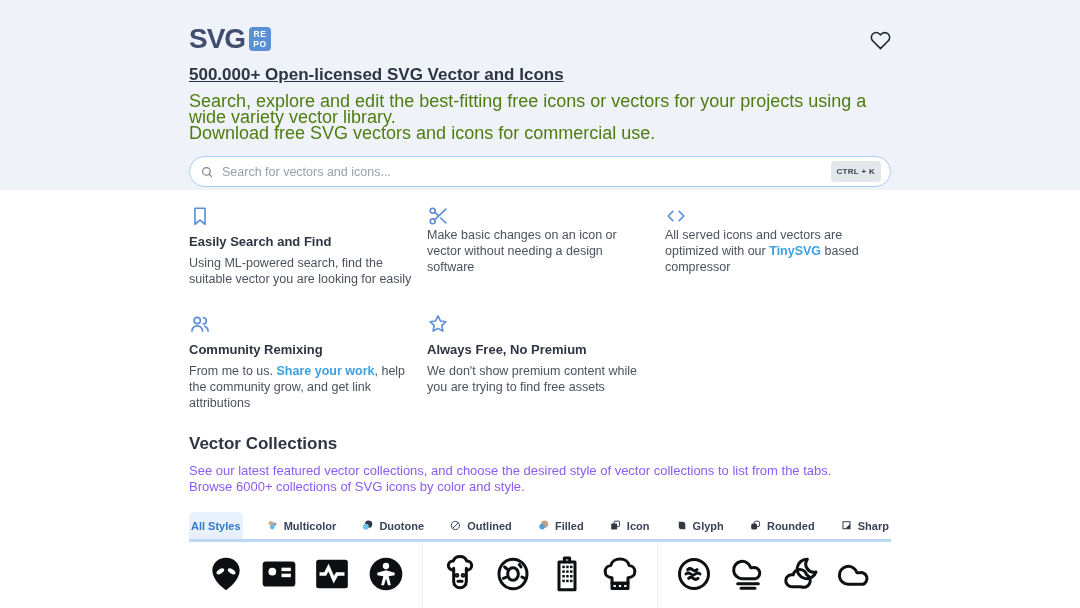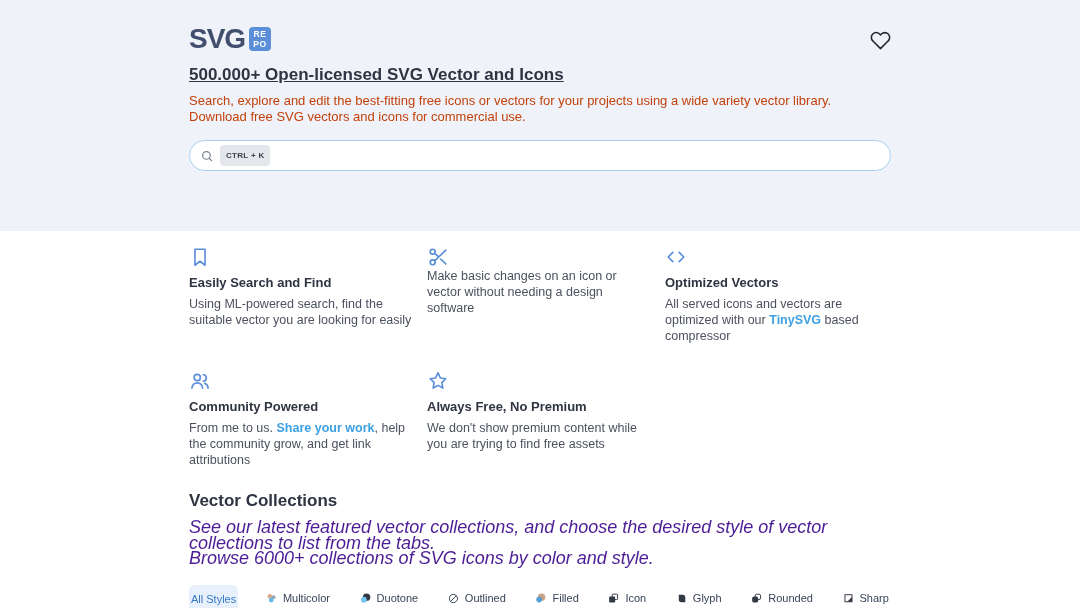--- a/index.html
+++ b/index.html
@@ -6,30 +6,30 @@
   html,body { margin:0; padding:0; }
   body {
     width:1080px; height:608px; overflow:hidden;
     background:#ffffff;
     font-family:"Liberation Sans", sans-serif;
     color:#2e3442;
   }
   .container { width:702px; margin:0 auto; position:relative; }
 
   
-  .hero { background:#eff3f9; height:231px; padding-top:26px; }
+  .hero { background:#eff3f9; height:190px; padding-top:26px; }
   .top-row { display:flex; justify-content:space-between; align-items:flex-start; }
   .logo { display:flex; align-items:center; gap:4px; text-decoration:none; cursor:pointer; }
   .logo-text { font-size:28px; font-weight:bold; color:#414e6e; letter-spacing:-1px; line-height:26px; }
   .logo-badge { background:#5b90d8; color:#fff; border-radius:4px; padding:3px 4px 2px;
     display:flex; flex-direction:column; font-size:8.5px; font-weight:bold; line-height:1.15; letter-spacing:.6px;text-align:right; }
   .heart-btn { background:none; border:none; padding:0; cursor:pointer; color:#23272f; margin-top:4px; }
   .heart-btn svg { width:21px; height:21px; display:block; }
   h1.title { font-size:17px; font-weight:bold; color:#2e3442; margin:13px 0 8px;text-decoration:underline; }
-  .subtitle { font-size:13px; color:#c2410c; line-height:16px; }
+  .subtitle { font-size:18px; color:#4d7c0f; line-height:16px; }
   .subtitle span { display:block; }
 
   .search { margin-top:15px; height:31px; background:#fff; border:1.5px solid #a9cdf0;
     border-radius:16px; display:flex; align-items:center; padding:0 9px 0 10px; gap:6px; }
   .search svg { width:14px; height:14px; color:#7a828e; flex:0 0 auto; }
   .search input { flex:1; border:none; outline:none; background:transparent; font-size:12.5px;
     color:#333a44; font-family:"Liberation Sans",sans-serif; }
   .search input::placeholder { color:#99a0aa; }
   .kbd { background:#e3e6eb; border-radius:4px; padding:6px 6px; font-size:8px; font-weight:bold;
     color:#3c424c; letter-spacing:.3px; white-space:nowrap; }
@@ -37,26 +37,26 @@
   
   .features { margin-top:15px; display:grid; grid-template-columns:repeat(3,226px); column-gap:12px; row-gap:26px; }
   .f-icon { color:#5b8fd9; height:22px; }
   .f-icon svg { width:22px; height:22px; display:block; }
   .f-title { font-size:13px; font-weight:bold; color:#2e3442; margin:7px 0 6px; }
   .f-text { font-size:12.5px; color:#4b515d; line-height:16px; }
   .f-link { color:#3da0e3; font-weight:bold; text-decoration:none; cursor:pointer; }
 
   
   h2.coll-title { font-size:17px; font-weight:bold; margin:23px 0 9px; }
-  .coll-desc { font-size:18px; color:#4c1d95; line-height:15.5px;font-style:italic; }
+  .coll-desc { font-size:13px; color:#8b5cf6; line-height:15.5px; }
   .coll-desc span { display:block; }
 
   .tabs { margin-top:17px; display:flex; justify-content:space-between; align-items:flex-end;
     border-bottom:3px solid #bcd9f4; }
-  .tab { display:flex; align-items:flex-start; gap:5px; padding:8px 2px 7px; font-size:11px; font-weight:normal;
+  .tab { display:flex; align-items:center; gap:5px; padding:8px 2px 7px; font-size:11px; font-weight:bold;
     color:#39445a; background:transparent; border:none; border-radius:6px 6px 0 0; cursor:pointer;
     font-family:"Liberation Sans",sans-serif; }
   .tab.active { background:#e8f1fb; color:#3579c8; }
   .tab .t-icon svg { width:13px; height:13px; display:block; }
 
   .collections { display:flex; height:121px; }
   .card { flex:1; position:relative; padding-top:12px; }
   .vdiv { width:1px; background:#ededf1; flex:0 0 auto; }
   .icon-grid { display:grid; grid-template-columns:repeat(4,1fr); row-gap:13px; justify-items:center; padding:0 10px; }
   .gicon { width:40px; height:40px; color:#0d0f13; display:flex; align-items:center; justify-content:center; cursor:pointer; }
@@ -84,43 +84,44 @@
     <h1 class="title">500.000+ Open-licensed SVG Vector and Icons</h1>
     <div class="subtitle">
       <span>Search, explore and edit the best-fitting free icons or vectors for your projects using a wide variety vector library.</span>
       <span>Download free SVG vectors and icons for commercial use.</span>
     </div>
     <div class="search">
       <svg viewBox="0 0 24 24" fill="none" stroke="currentColor" stroke-width="2" stroke-linecap="round">
           <circle cx="11" cy="11" r="6.5"></circle>
           <path d="m15.8 15.8 4.2 4.2"></path>
         </svg>
+      <input type="text" placeholder="Search for vectors and icons..." style="">
       <span class="kbd">CTRL + K</span>
     </div>
   </div>
 </header>
 
 <main>
   <div class="container">
     <section class="features" id="features">
         <div class="feature"><span class="f-icon"><svg viewBox="0 0 24 24" fill="none" stroke="currentColor" stroke-width="1.8" stroke-linecap="round" stroke-linejoin="round">
               <path d="M6.5 3.5h11V21l-5.5-4.6L6.5 21z"></path>
             </svg></span><div class="f-title">Easily Search and Find</div><div class="f-text">Using ML-powered search, find the suitable vector you are looking for easily</div></div>
         <div class="feature"><span class="f-icon"><svg viewBox="0 0 24 24" fill="none" stroke="currentColor" stroke-width="1.8" stroke-linecap="round" stroke-linejoin="round">
               <circle cx="6.2" cy="6.2" r="2.7"></circle>
               <circle cx="6.2" cy="17.8" r="2.7"></circle>
               <path d="M20.5 4.5 8.6 15.9M14.8 14.2l5.7 5.3M8.6 8.1l3.4 3.2"></path>
             </svg></span><div class="f-text">Make basic changes on an icon or vector without needing a design software</div></div>
         <div class="feature"><span class="f-icon"><svg viewBox="0 0 24 24" fill="none" stroke="currentColor" stroke-width="1.8" stroke-linecap="round" stroke-linejoin="round">
               <path d="m8.5 7-5 5 5 5M15.5 7l5 5-5 5"></path>
-            </svg></span><div class="f-title">Optimized Vectors</div><div class="f-text">All served icons and vectors are optimized with our <a class="f-link">TinySVG</a> based compressor</div></div>
+            </svg></span><div class="f-text">All served icons and vectors are optimized with our <a class="f-link">TinySVG</a> based compressor</div></div>
         <div class="feature"><span class="f-icon"><svg viewBox="0 0 24 24" fill="none" stroke="currentColor" stroke-width="1.8" stroke-linecap="round" stroke-linejoin="round">
               <circle cx="9" cy="8.2" r="3.4"></circle>
               <path d="M3.2 19.8c0-3.2 2.6-5.8 5.8-5.8s5.8 2.6 5.8 5.8M15.5 5.2a3.4 3.4 0 0 1 0 6.8M17.2 14.4c2.1.9 3.6 3 3.6 5.4"></path>
-            </svg></span><div class="f-title">Community Powered</div><div class="f-text">From me to us. <a class="f-link">Share your work</a>, help the community grow, and get link attributions</div></div>
+            </svg></span><div class="f-title">Community Remixing</div><div class="f-text">From me to us. <a class="f-link">Share your work</a>, help the community grow, and get link attributions</div></div>
         <div class="feature"><span class="f-icon"><svg viewBox="0 0 24 24" fill="none" stroke="currentColor" stroke-width="1.8" stroke-linecap="round" stroke-linejoin="round">
               <path d="m12 3.2 2.6 5.5 6 .8-4.4 4.2 1.1 6L12 16.8l-5.3 2.9 1.1-6L3.4 9.5l6-.8z"></path>
             </svg></span><div class="f-title">Always Free, No Premium</div><div class="f-text">We don't show premium content while you are trying to find free assets</div></div>
       </section>
 
     <h2 class="coll-title">Vector Collections</h2>
     <div class="coll-desc">
       <span>See our latest featured vector collections, and choose the desired style of vector collections to list from the tabs.</span>
       <span>Browse 6000+ collections of SVG icons by color and style.</span>
     </div>

